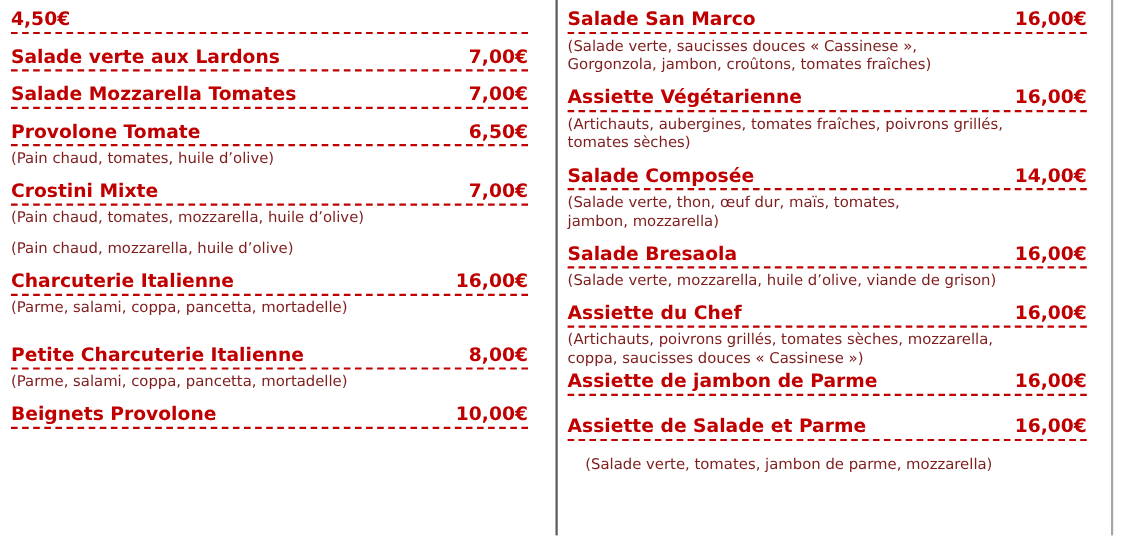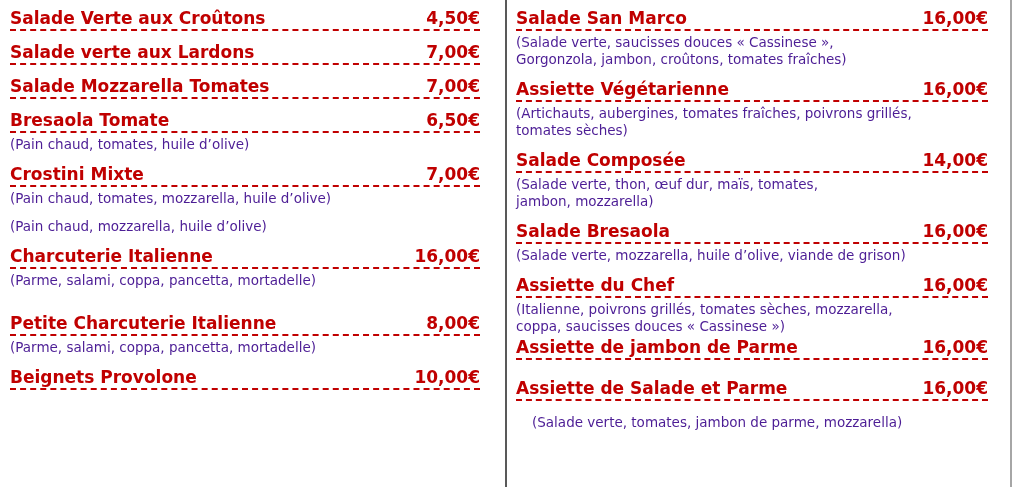--- a/index.html
+++ b/index.html
@@ -27,21 +27,21 @@
   }
   .item-name, .item-price {
     color: #c00000;
     font-weight: bold;
     font-size: 17px;
     line-height: 20px;
     white-space: nowrap;
     letter-spacing: 0px;
   }
   .item-desc {
-    color: #4c1d95;
+    color: #7f1d1d;
     font-size: 13.5px;
     line-height: 17px;
     margin-top: 3px;
     white-space: pre-line;
   }
   
   .col-left  .item:nth-child(8) { margin-top: 24px; }
   .col-right .item:nth-child(6) { margin-top: 2px; }
   .col-right .item:nth-child(7) { margin-top: 18px; }
   .col-right .item:nth-child(7) .item-desc { margin-top: 13px; margin-left: 16px; }
@@ -58,39 +58,38 @@
     background: #a6a6a6;
   }
 </style>
 </head>
 <body>
 
 <div class="page">
   <div class="col col-left">
       <div class="item">
         <div class="item-row">
-          <span class="item-name">Salade Verte aux Croûtons</span>
           <span class="item-price">4,50€</span>
         </div>
       </div>
       <div class="item">
         <div class="item-row">
           <span class="item-name">Salade verte aux Lardons</span>
           <span class="item-price">7,00€</span>
         </div>
       </div>
       <div class="item">
         <div class="item-row">
           <span class="item-name">Salade Mozzarella Tomates</span>
           <span class="item-price">7,00€</span>
         </div>
       </div>
       <div class="item">
         <div class="item-row">
-          <span class="item-name">Bresaola Tomate</span>
+          <span class="item-name">Provolone Tomate</span>
           <span class="item-price">6,50€</span>
         </div>
         <div class="item-desc">(Pain chaud, tomates, huile d’olive)</div>
       </div>
       <div class="item">
         <div class="item-row">
           <span class="item-name">Crostini Mixte</span>
           <span class="item-price">7,00€</span>
         </div>
         <div class="item-desc">(Pain chaud, tomates, mozzarella, huile d’olive)</div>
@@ -150,21 +149,21 @@
           <span class="item-name">Salade Bresaola</span>
           <span class="item-price">16,00€</span>
         </div>
         <div class="item-desc">(Salade verte, mozzarella, huile d’olive, viande de grison)</div>
       </div>
       <div class="item">
         <div class="item-row">
           <span class="item-name">Assiette du Chef</span>
           <span class="item-price">16,00€</span>
         </div>
-        <div class="item-desc">(Italienne, poivrons grillés, tomates sèches, mozzarella,
+        <div class="item-desc">(Artichauts, poivrons grillés, tomates sèches, mozzarella,
 coppa, saucisses douces « Cassinese »)</div>
       </div>
       <div class="item">
         <div class="item-row">
           <span class="item-name">Assiette de jambon de Parme</span>
           <span class="item-price">16,00€</span>
         </div>
       </div>
       <div class="item">
         <div class="item-row">

